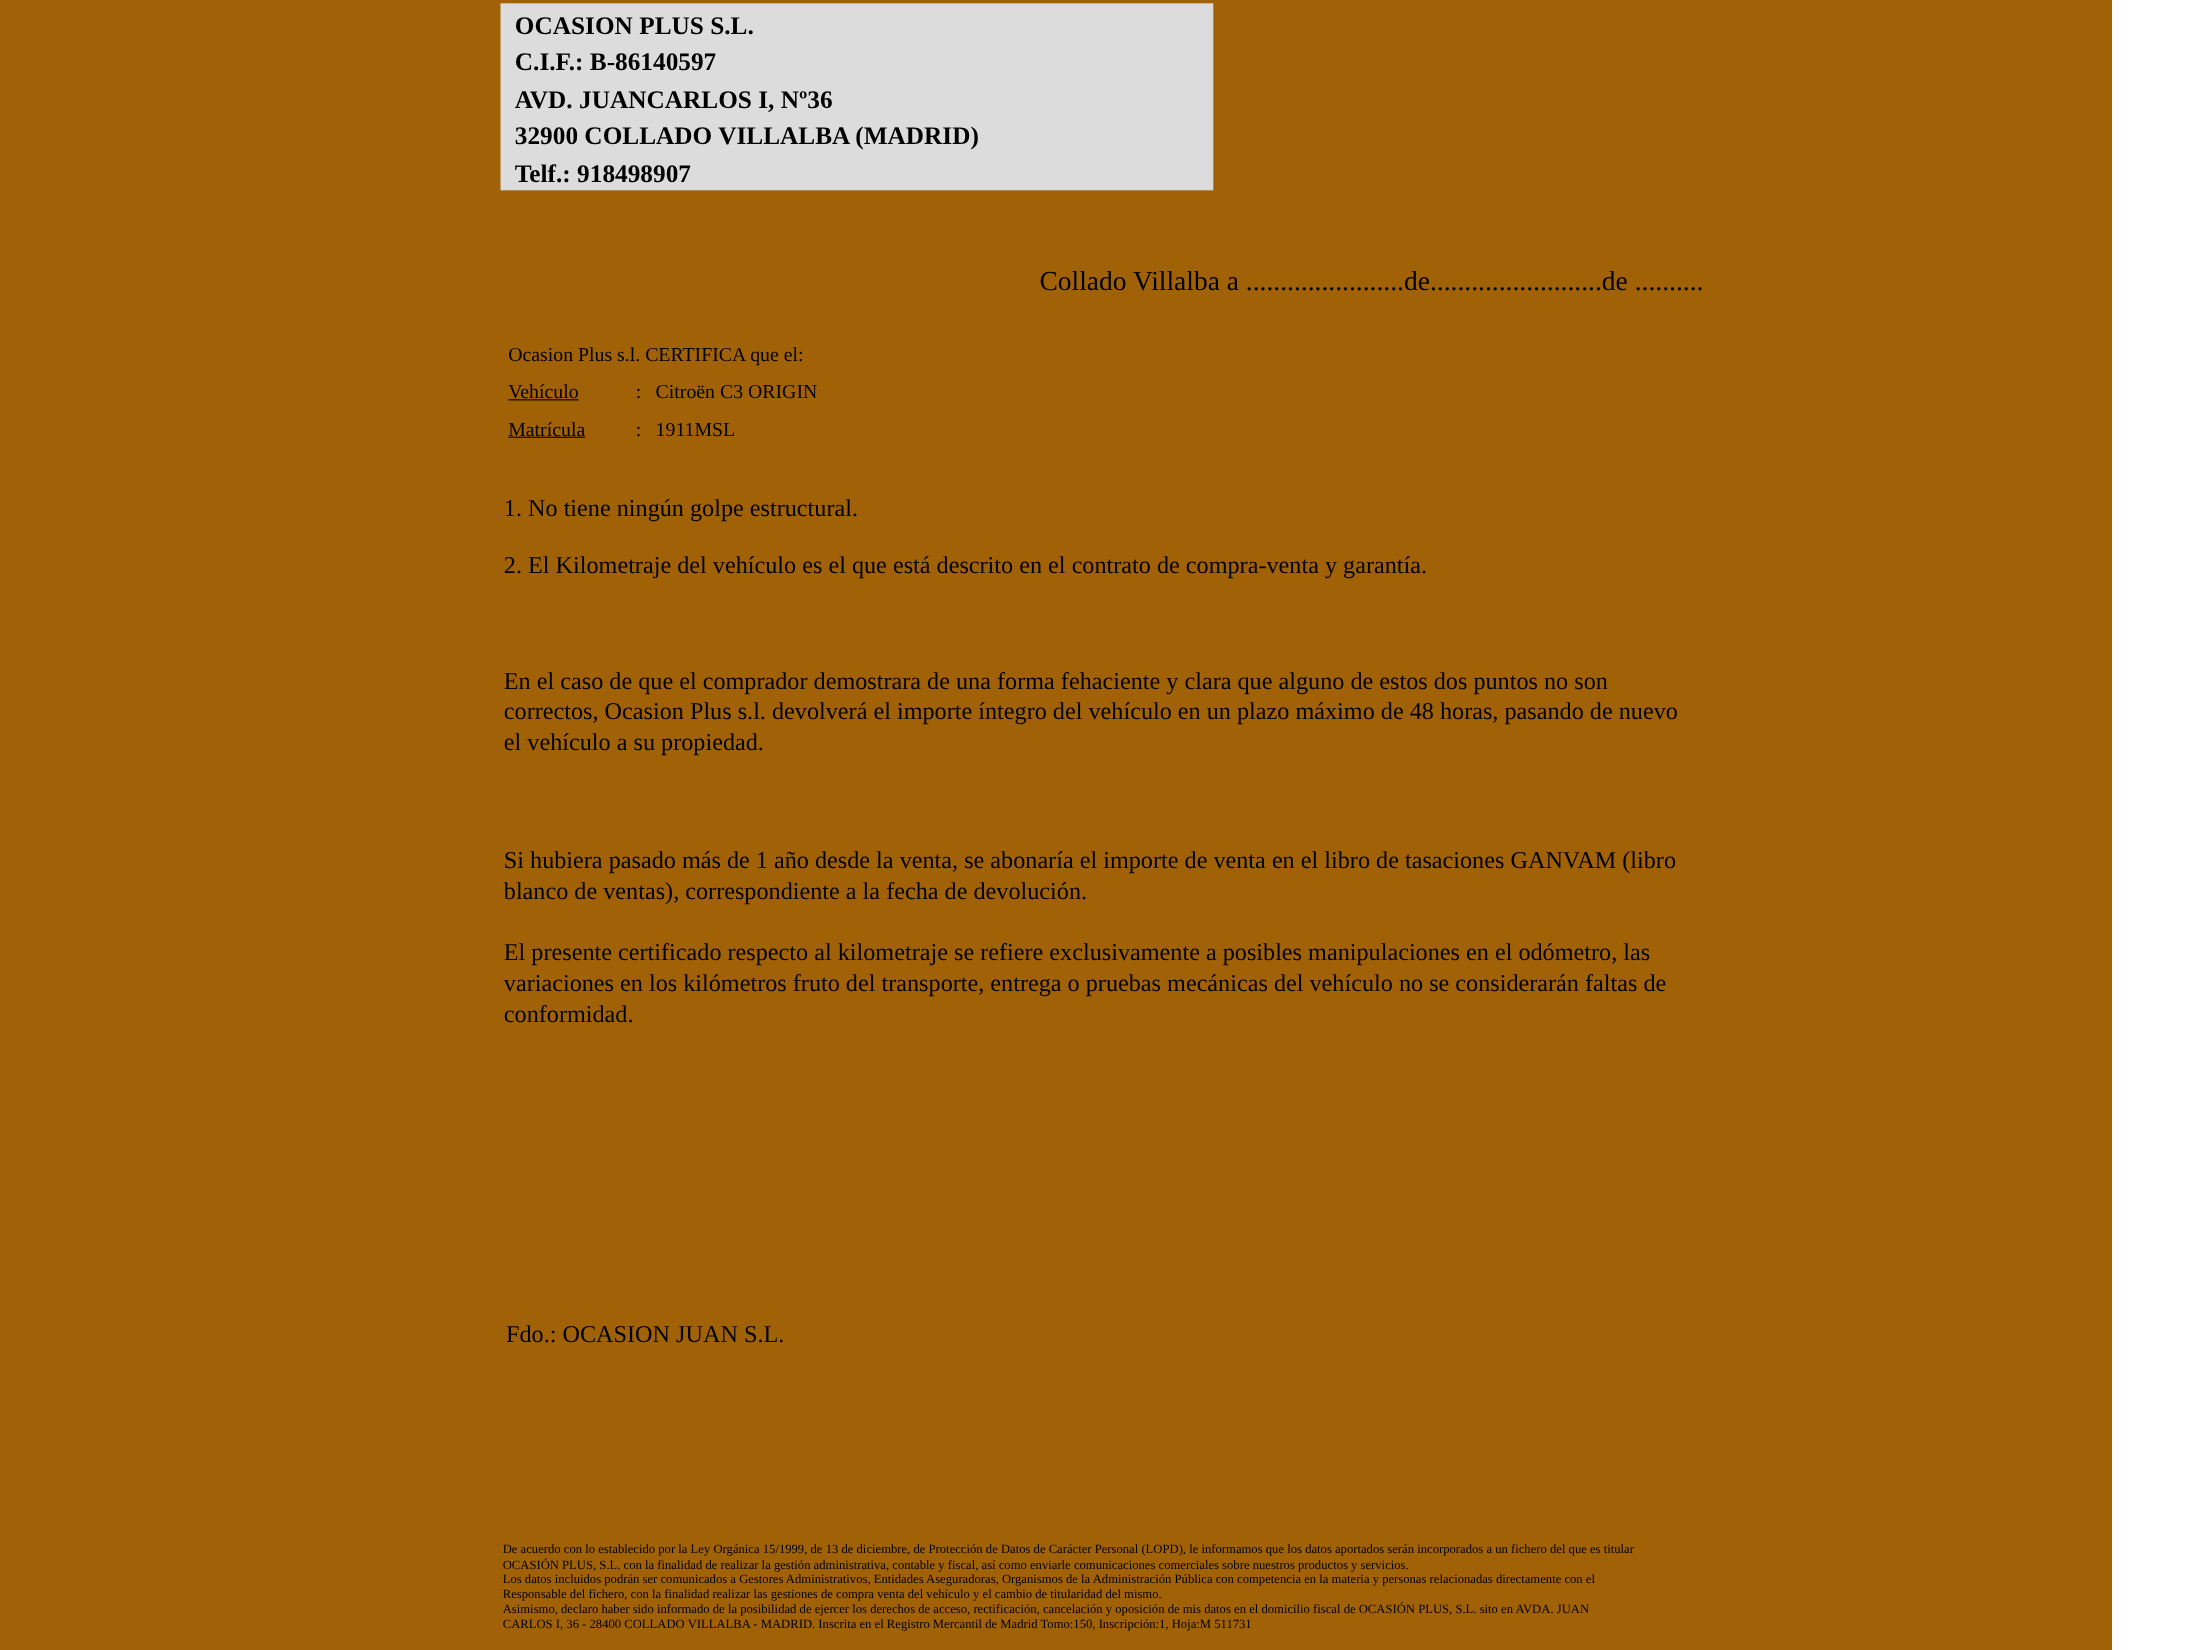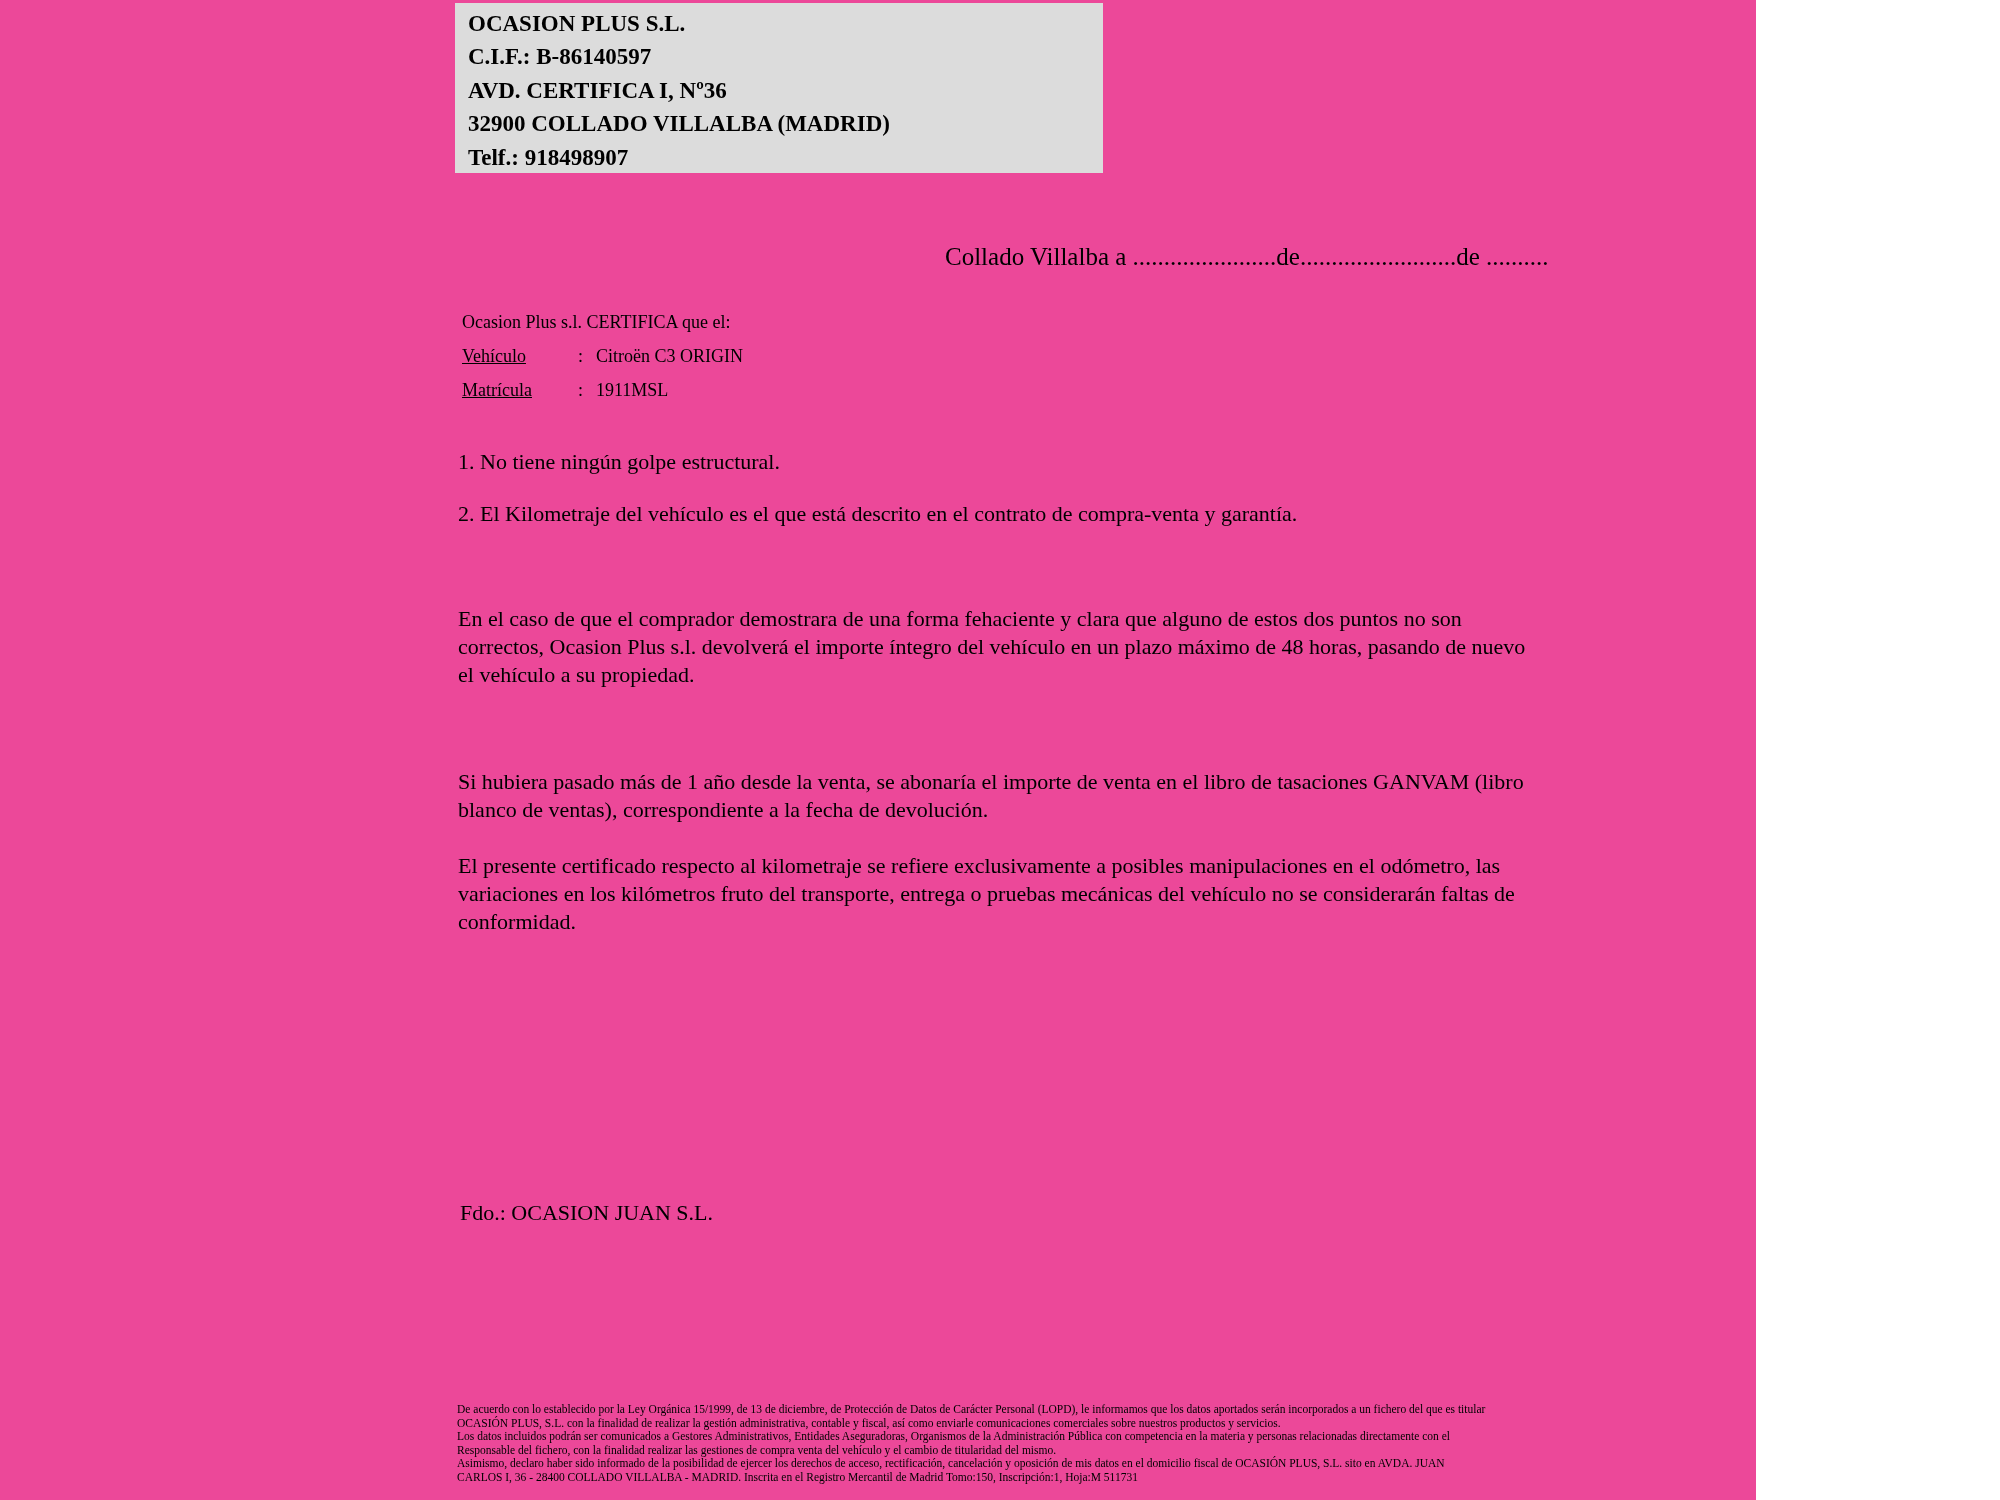--- a/index.html
+++ b/index.html
@@ -1,21 +1,21 @@
 <!DOCTYPE html>
 <html><head>
 <meta charset="utf-8">
 <style>
   * { margin: 0; padding: 0; box-sizing: border-box; }
   html, body { background: #ffffff; }
   .page {
     position: relative;
-    width: 1756px;
+    width: 1920px;
     height: 1500px;
-    background: #ec4899;
+    background: #a16207;
     font-family: "Liberation Serif", "DejaVu Serif", serif;
     color: #000000;
     overflow: hidden;
   }
 
   
   .header-box {
     position: absolute;
     left: 455px;
     top: 3px;
@@ -107,21 +107,21 @@
   }
 </style>
 </head>
 <body>
 
 <div class="page">
 
   <div class="header-box">
     <div class="hline">OCASION PLUS S.L.</div>
     <div class="hline">C.I.F.: B-86140597</div>
-    <div class="hline">AVD. CERTIFICA I, Nº36</div>
+    <div class="hline">AVD. JUANCARLOS I, Nº36</div>
     <div class="hline">32900 COLLADO VILLALBA (MADRID)</div>
     <div class="hline">Telf.: 918498907</div>
   </div>
 
   <div class="date-line">Collado Villalba a .......................de.........................de ..........</div>
 
   <div class="cert-block">
     <div class="cert-intro">Ocasion Plus s.l. CERTIFICA que el:</div>
     <div class="cert-row">
       <span class="cert-label-col"><span class="u">Vehículo</span></span><span class="cert-sep">:</span><span class="cert-value">Citroën C3 ORIGIN</span>

